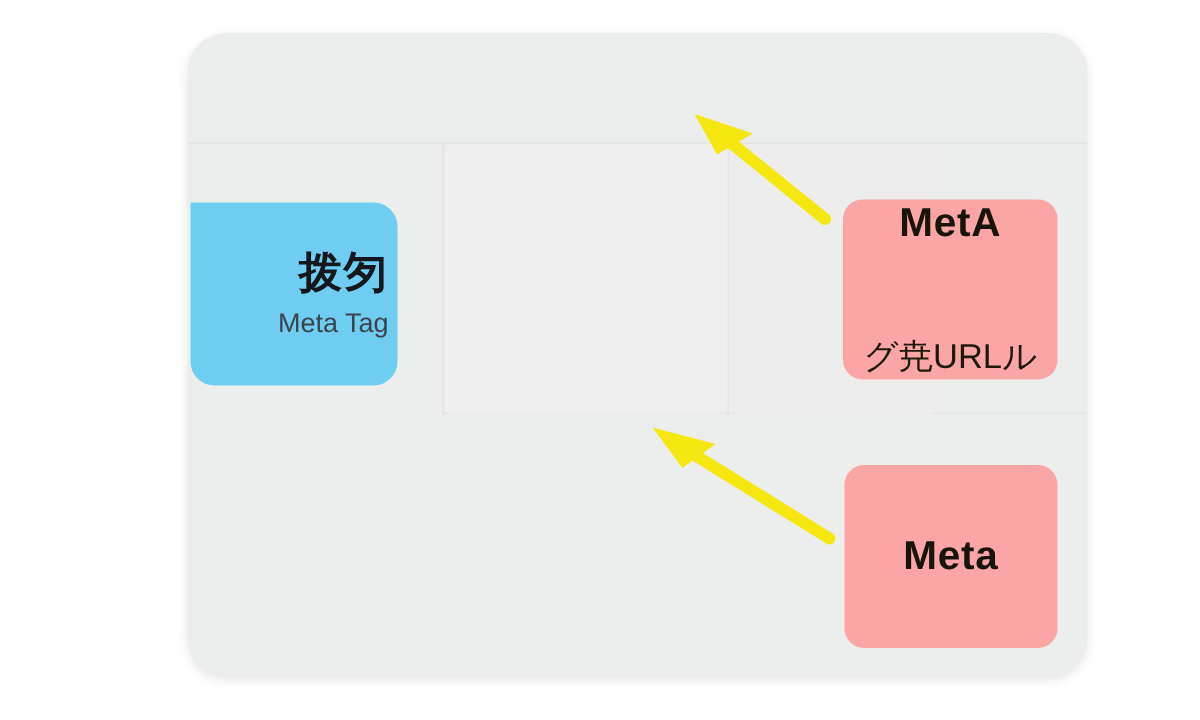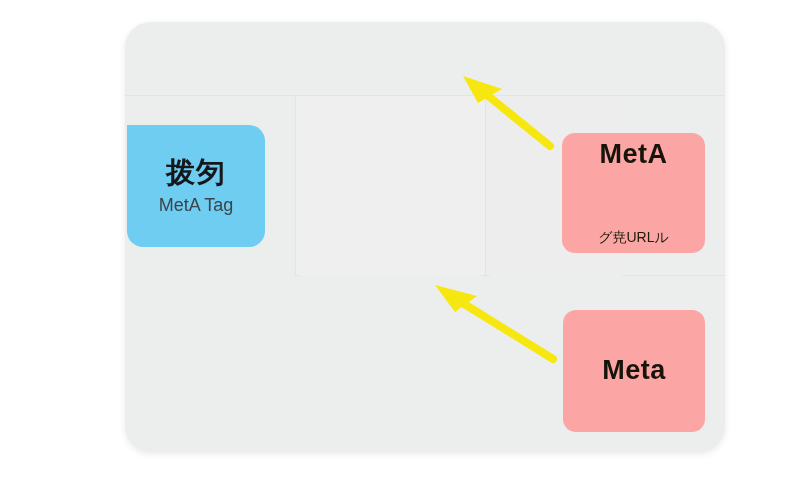--- a/index.html
+++ b/index.html
@@ -85,28 +85,28 @@
     width: 140px;
     height: 180px;
     background: #ededee;
     border-radius: 6px;
   }
 
   
   #title-tag-box {
     position: absolute;
     left: 127px;
-    top: 125px;
+    top: 135px;
     width: 138px;
     height: 122px;
     background: #6fcdf2;
     border-radius: 0 16px 16px 16px;
     display: flex;
     flex-direction: column;
-    align-items: center;
+    align-items: flex-end;
     justify-content: center;
     box-sizing: border-box;
     padding: 4px 6px;
   }
   #title-tag-heading {
     font-size: 29px;
     font-weight: bold;
     color: #14181c;
     line-height: 1.15;
     letter-spacing: 1px;
@@ -148,21 +148,21 @@
   }
   .meta-title {
     font-size: 27px;
     font-weight: bold;
     color: #17140a;
     line-height: 1.1;
     letter-spacing: 0.5px;
     white-space: nowrap;
   }
   .meta-subtitle {
-    font-size: 14px;
+    font-size: 23px;
     color: #1d1a0c;
     margin-top: 19px;
     line-height: 1.25;
     text-align: center;
   }
 
   
   #arrow-layer {
     position: absolute;
     left: 0;
@@ -185,21 +185,21 @@
     <div class="divider-v" id="panel-col-rule-2"></div>
     <div class="divider-h" id="panel-mid-rule"></div>
 
     <div id="content-panel"></div>
     <div id="content-panel-right"></div>
 
   </div>
 
   <div id="title-tag-box">
     <div id="title-tag-heading">拨匇</div>
-    <div id="title-tag-subtitle">MetA Tag</div>
+    <div id="title-tag-subtitle">Meta Tag</div>
   </div>
 
   <svg id="arrow-layer" viewBox="0 0 800 480" width="800" height="480" xmlns="http://www.w3.org/2000/svg">
     <g>
       <line x1="550" y1="146" x2="487" y2="95" stroke="#f7e711" stroke-width="8" stroke-linecap="round"></line>
       <polygon points="463,76 502,89 478,103" fill="#f7e711"></polygon>
     </g>
     <g>
       <line x1="553" y1="359" x2="461" y2="302" stroke="#f7e711" stroke-width="8" stroke-linecap="round"></line>
       <polygon points="435,285 477,296 455,312" fill="#f7e711"></polygon>

